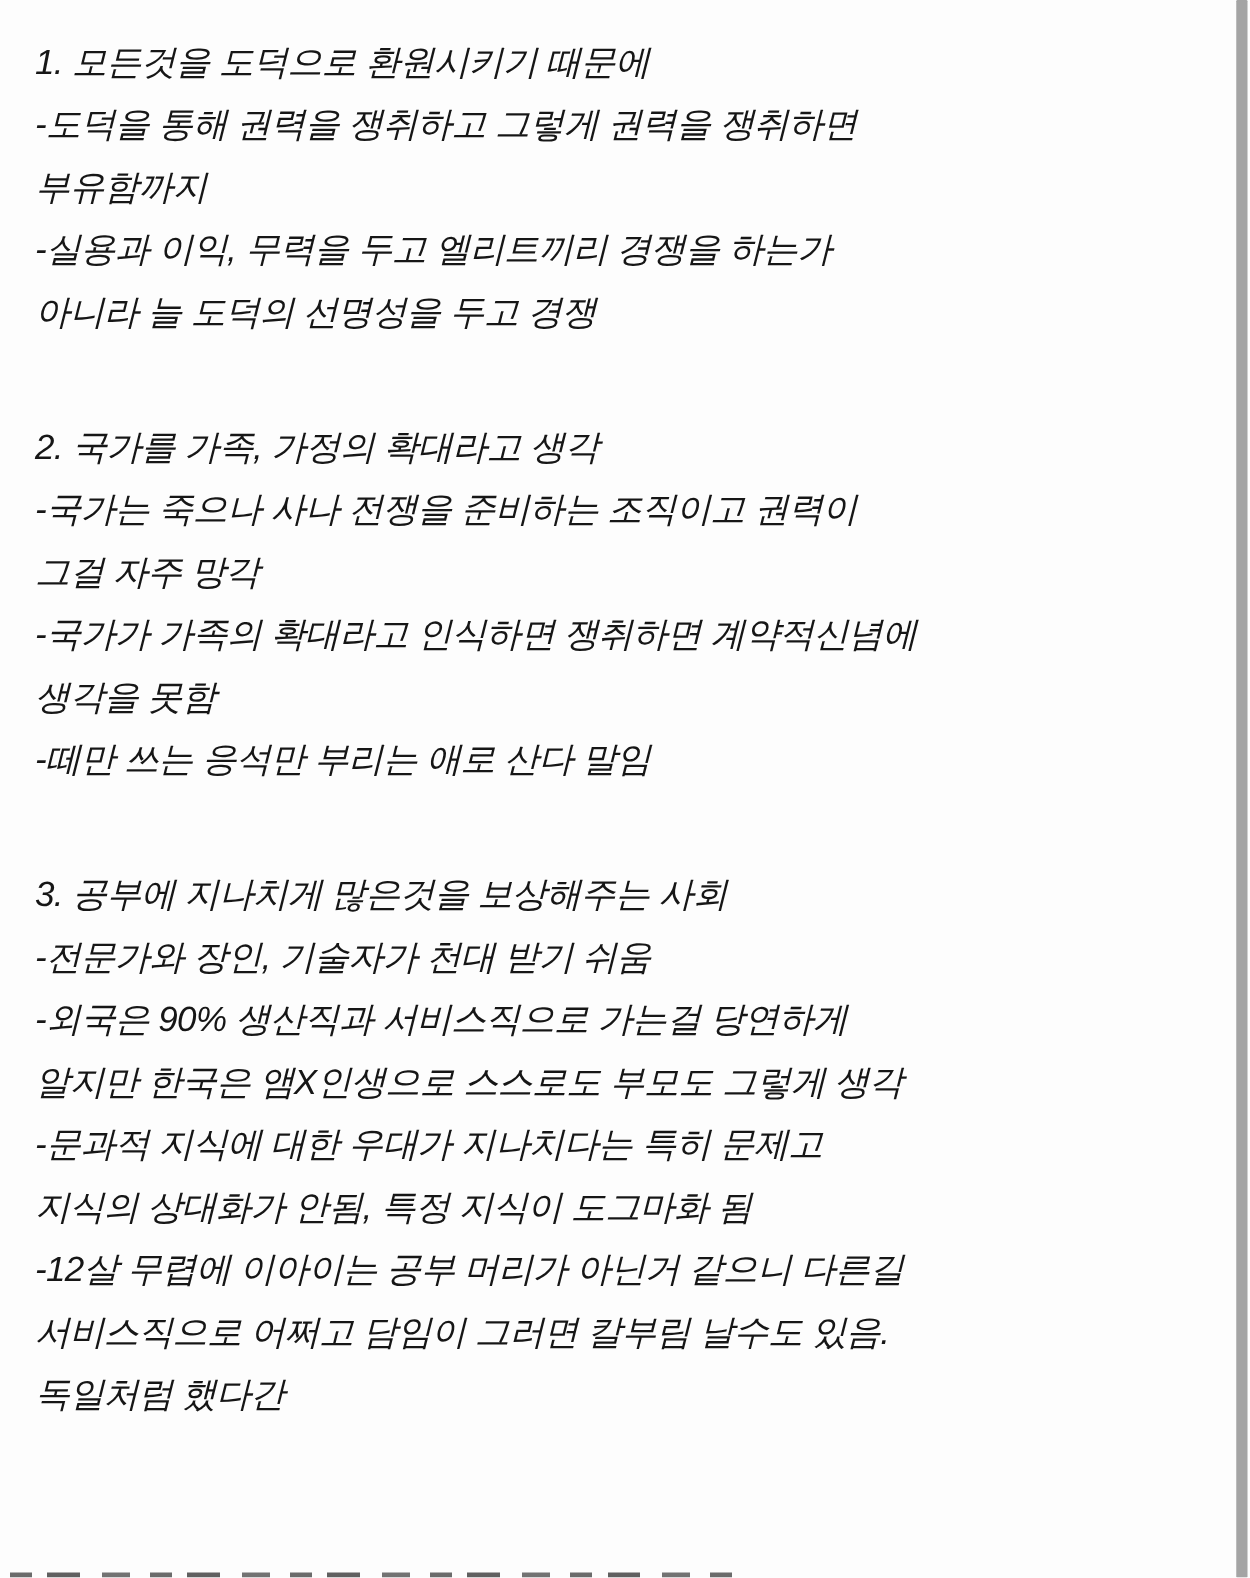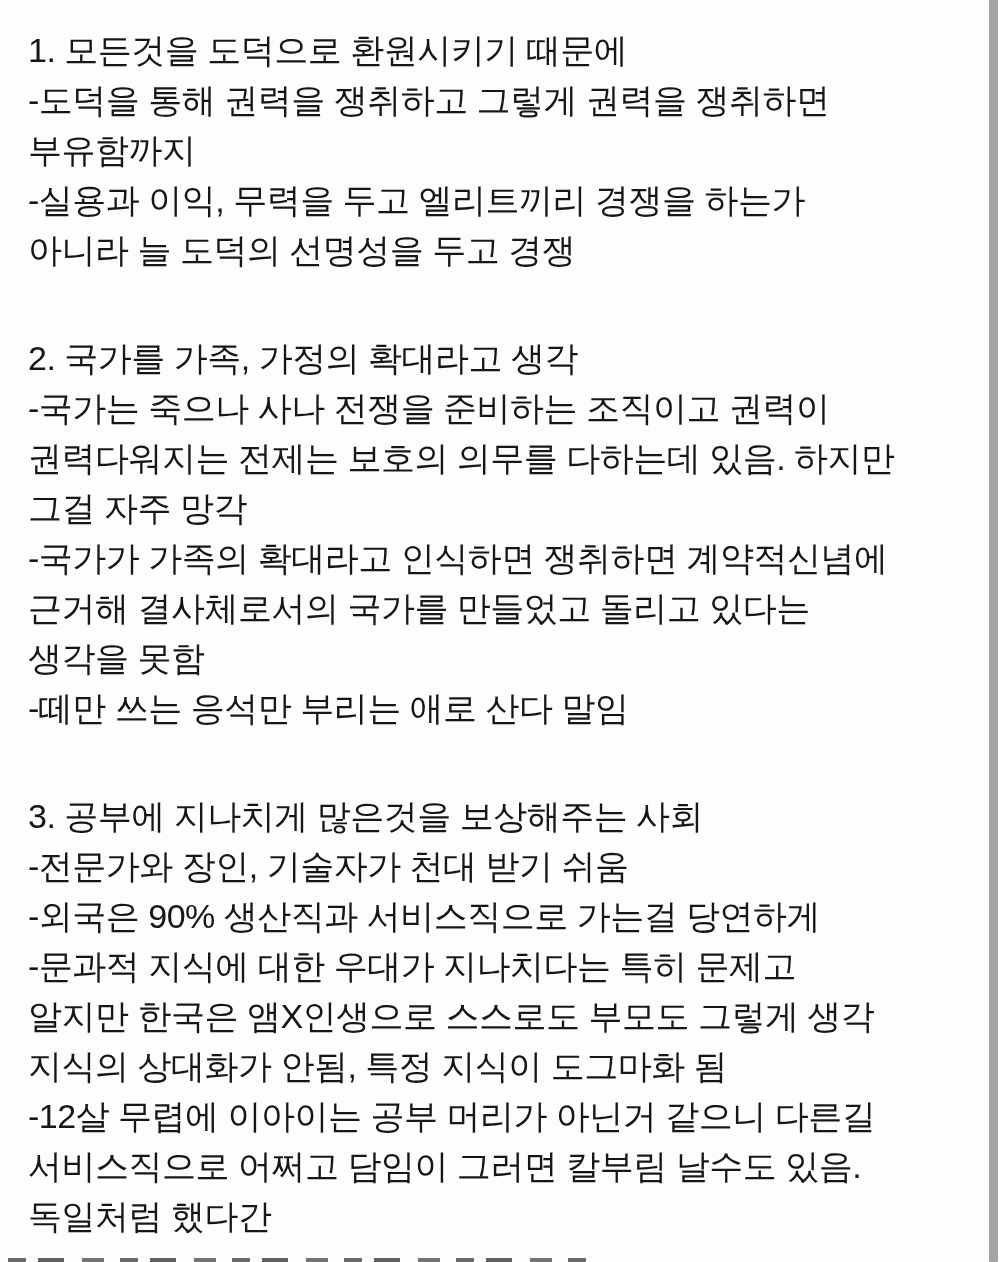--- a/index.html
+++ b/index.html
@@ -20,26 +20,27 @@
     width: 1000px;
     height: 1262px;
     background: var(--bg);
     padding: 25px 40px 0 28px;
   }
   .text-section {
     margin-bottom: 58px;
   }
   .text-section:last-child { margin-bottom: 0; }
   .line {
-    font-size: 34px;
+    font-size: 28px;
     line-height: 50px;
     color: var(--text);
     font-weight: 500;
     letter-spacing: -0.5px;
     white-space: nowrap;
+    font-style: italic;
   }
   .scrollbar {
     position: absolute;
     top: 0;
     right: 2px;
     width: 9px;
     height: 1262px;
     background: var(--scrollbar);
     border-radius: 1px;
   }
@@ -71,34 +72,32 @@
     <p class="line">1. 모든것을 도덕으로 환원시키기 때문에</p>
     <p class="line">-도덕을 통해 권력을 쟁취하고 그렇게 권력을 쟁취하면</p>
     <p class="line">부유함까지</p>
     <p class="line">-실용과 이익, 무력을 두고 엘리트끼리 경쟁을 하는가</p>
     <p class="line">아니라 늘 도덕의 선명성을 두고 경쟁</p>
   </div>
 
   <div class="text-section">
     <p class="line">2. 국가를 가족, 가정의 확대라고 생각</p>
     <p class="line">-국가는 죽으나 사나 전쟁을 준비하는 조직이고 권력이</p>
-    <p class="line">권력다워지는 전제는 보호의 의무를 다하는데 있음. 하지만</p>
     <p class="line">그걸 자주 망각</p>
     <p class="line">-국가가 가족의 확대라고 인식하면 쟁취하면 계약적신념에</p>
-    <p class="line">근거해 결사체로서의 국가를 만들었고 돌리고 있다는</p>
     <p class="line">생각을 못함</p>
     <p class="line">-떼만 쓰는 응석만 부리는 애로 산다 말임</p>
   </div>
 
   <div class="text-section">
     <p class="line">3. 공부에 지나치게 많은것을 보상해주는 사회</p>
     <p class="line">-전문가와 장인, 기술자가 천대 받기 쉬움</p>
     <p class="line">-외국은 90% 생산직과 서비스직으로 가는걸 당연하게</p>
+    <p class="line">알지만 한국은 앰X인생으로 스스로도 부모도 그렇게 생각</p>
     <p class="line">-문과적 지식에 대한 우대가 지나치다는 특히 문제고</p>
-    <p class="line">알지만 한국은 앰X인생으로 스스로도 부모도 그렇게 생각</p>
     <p class="line">지식의 상대화가 안됨, 특정 지식이 도그마화 됨</p>
     <p class="line">-12살 무렵에 이아이는 공부 머리가 아닌거 같으니 다른길</p>
     <p class="line">서비스직으로 어쩌고 담임이 그러면 칼부림 날수도 있음.</p>
     <p class="line">독일처럼 했다간</p>
   </div>
 
   <div class="cutoff-fragment"></div>
 
   <div class="scrollbar"></div>
 

